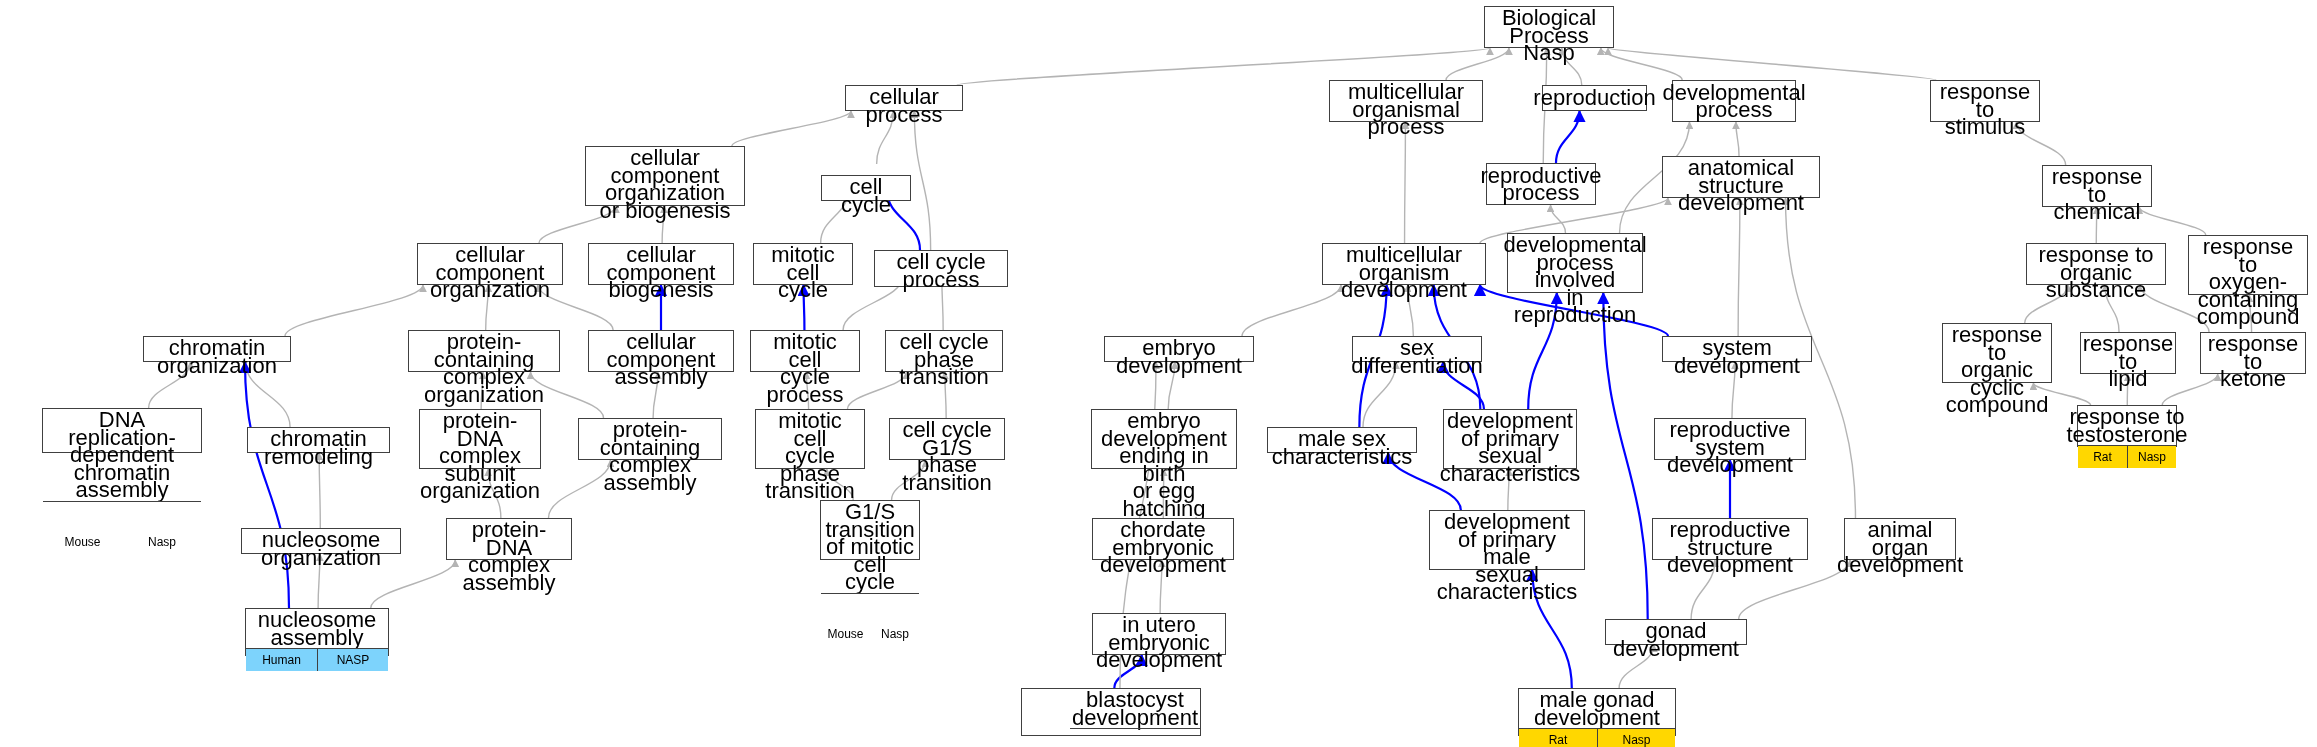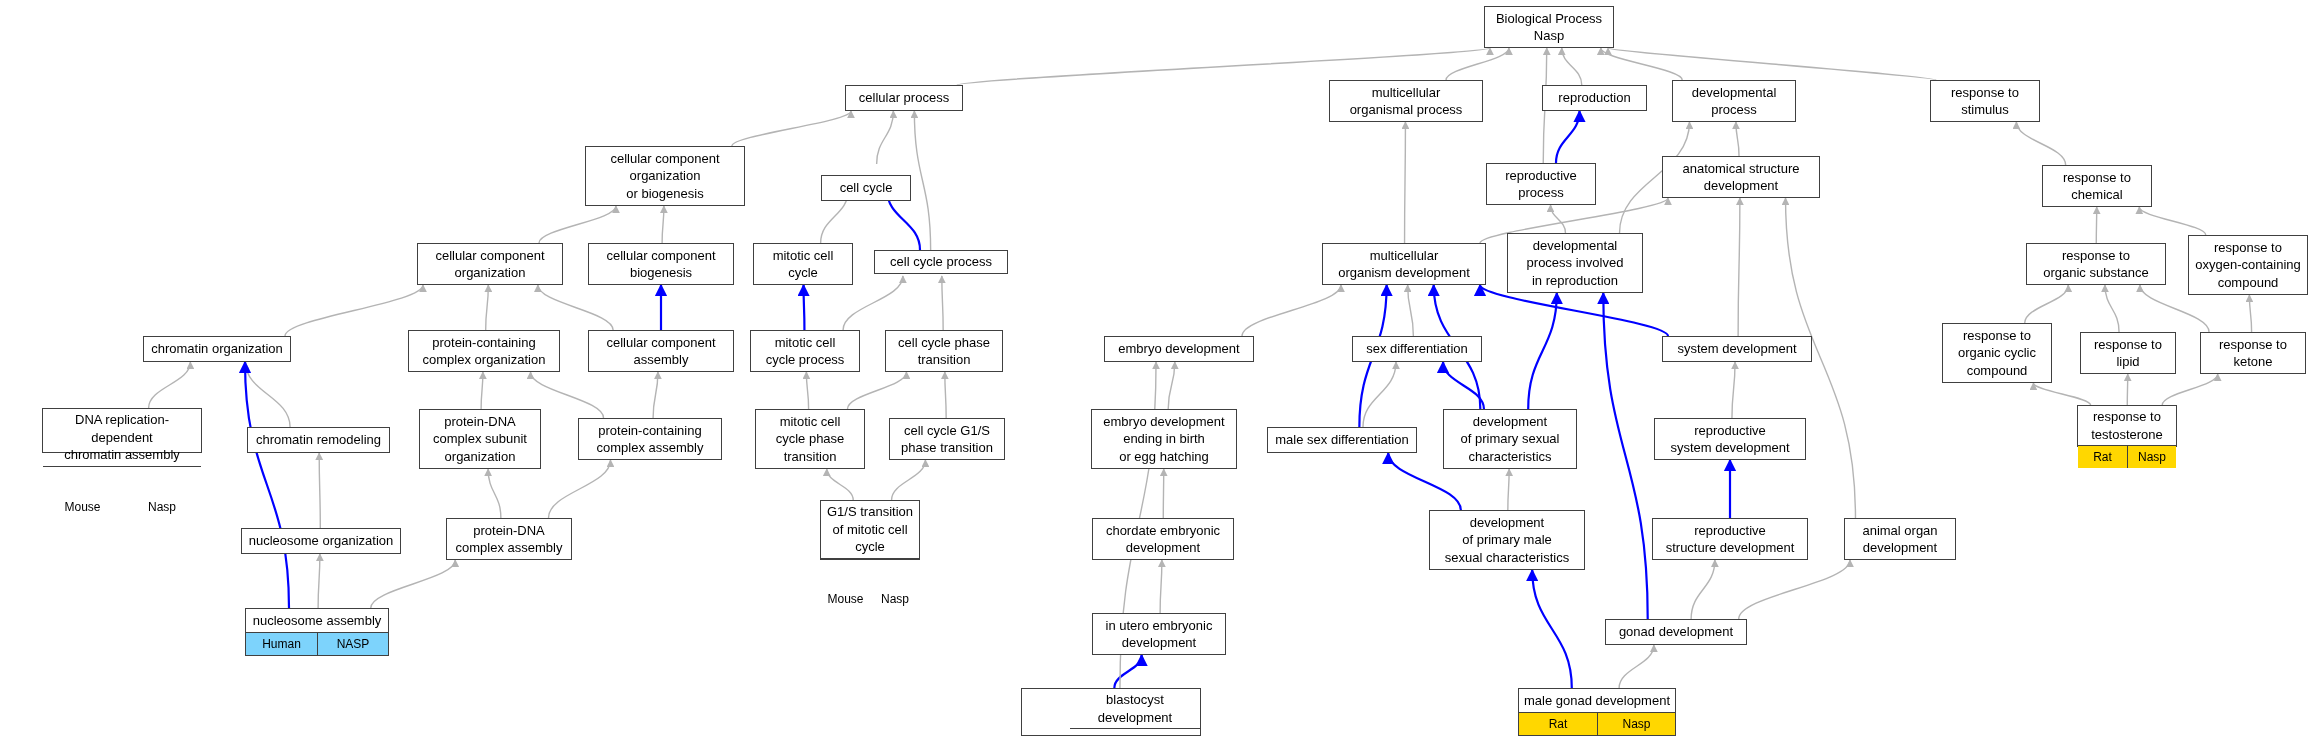--- a/index.html
+++ b/index.html
@@ -22,21 +22,21 @@
     align-items:stretch;
     justify-content:flex-start;
     z-index:5;
   }
   .node .label{
     flex:1 1 auto;
     display:flex;
     align-items:center;
     justify-content:center;
     text-align:center;
-    font-size:13px;
+    font-size:22px;
     line-height:17.5px;
     color:#000000;
     padding:2px 5px;
     white-space:pre-line;
     box-sizing:border-box;
   }
   .node .anno{
     display:flex;
     border-top:1.6px solid #404040;
     height:22px;
@@ -197,21 +197,21 @@
 organization</div>
       </div>
       <div class="node" style="left: 588px; top: 243px; width: 146px; height: 42px;">
         <div class="label">cellular component
 biogenesis</div>
       </div>
       <div class="node" style="left: 753px; top: 243px; width: 100px; height: 42px;">
         <div class="label">mitotic cell
 cycle</div>
       </div>
-      <div class="node" style="left: 874px; top: 250px; width: 134px; height: 24px;">
+      <div class="node" style="left: 874px; top: 250px; width: 134px; height: 37px;">
         <div class="label">cell cycle process</div>
       </div>
       <div class="node" style="left: 1322px; top: 243px; width: 164px; height: 42px;">
         <div class="label">multicellular
 organism development</div>
       </div>
       <div class="node" style="left: 1507px; top: 233px; width: 136px; height: 60px;">
         <div class="label">developmental
 process involved
 in reproduction</div>
@@ -294,21 +294,21 @@
       <div class="node" style="left: 889px; top: 418px; width: 116px; height: 42px;">
         <div class="label">cell cycle G1/S
 phase transition</div>
       </div>
       <div class="node" style="left: 1091px; top: 409px; width: 146px; height: 60px;">
         <div class="label">embryo development
 ending in birth
 or egg hatching</div>
       </div>
       <div class="node" style="left: 1267px; top: 427px; width: 150px; height: 26px;">
-        <div class="label">male sex differentiation</div>
+        <div class="label">male sex characteristics</div>
       </div>
       <div class="node" style="left: 1443px; top: 409px; width: 134px; height: 60px;">
         <div class="label">development
 of primary sexual
 characteristics</div>
       </div>
       <div class="node" style="left: 1654px; top: 418px; width: 152px; height: 42px;">
         <div class="label">reproductive
 system development</div>
       </div>

